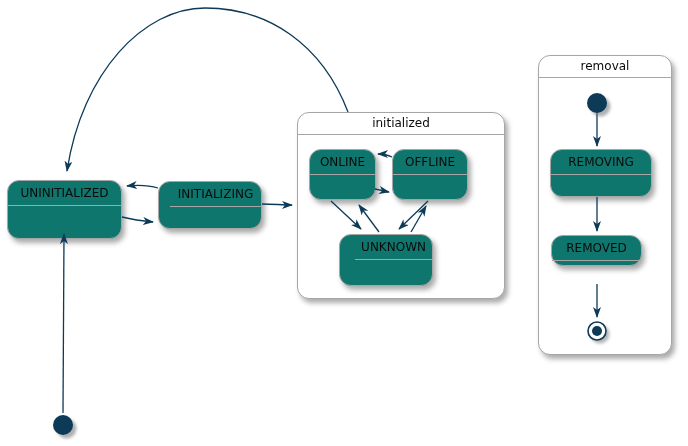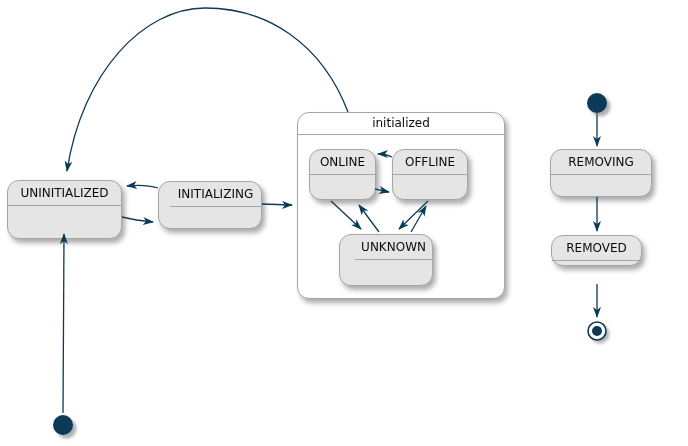--- a/index.html
+++ b/index.html
@@ -7,21 +7,21 @@
     position:relative;
     width:688px;height:446px;
     background:#ffffff;
     font-family:"DejaVu Sans","Liberation Sans",sans-serif;
     font-size:12px;
     color:#0a0a0a;
     overflow:hidden;
   }
   .state{
     position:absolute;
-    background:#e5e5e5;
+    background:#0f766e;
     border:1.5px solid #a6a6a6;
     border-radius:12px;
     box-shadow:3px 4px 5px rgba(70,70,70,0.45);
     display:flex;
     flex-direction:column;
     box-sizing:border-box;
   }
   .state-name{
     flex:0 0 auto;
     height:24px;
@@ -55,20 +55,23 @@
 </style>
 </head>
 <body>
 
 <div id="canvas">
 
   <div class="composite" style="left:297px;top:112px;width:208px;height:187px;">
     <div class="composite-title">initialized</div>
   </div>
 
+  <div class="composite" style="left:538px;top:55px;width:134px;height:300px;">
+    <div class="composite-title">removal</div>
+  </div>
 
   <div class="state" style="left:7px;top:180px;width:115px;height:59px;">
     <div class="state-name">UNINITIALIZED</div>
     <div class="state-body"></div>
   </div>
 
   <div class="state" style="left:158px;top:181px;width:104px;height:48px;padding-left:11px;">
     <div class="state-name">INITIALIZING</div>
     <div class="state-body"></div>
   </div>

